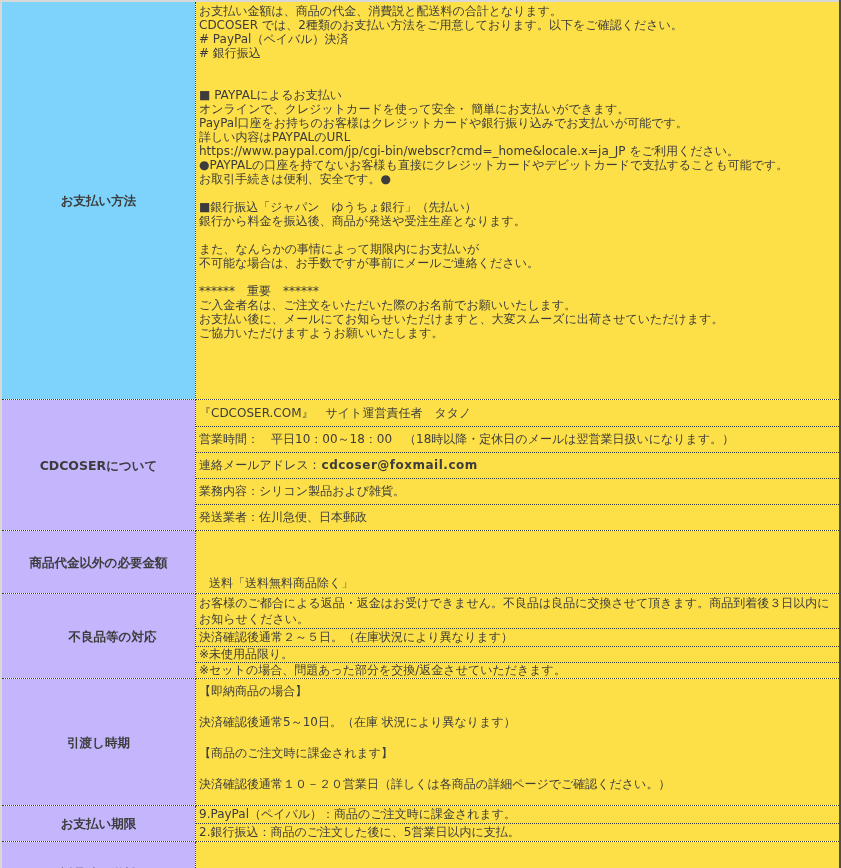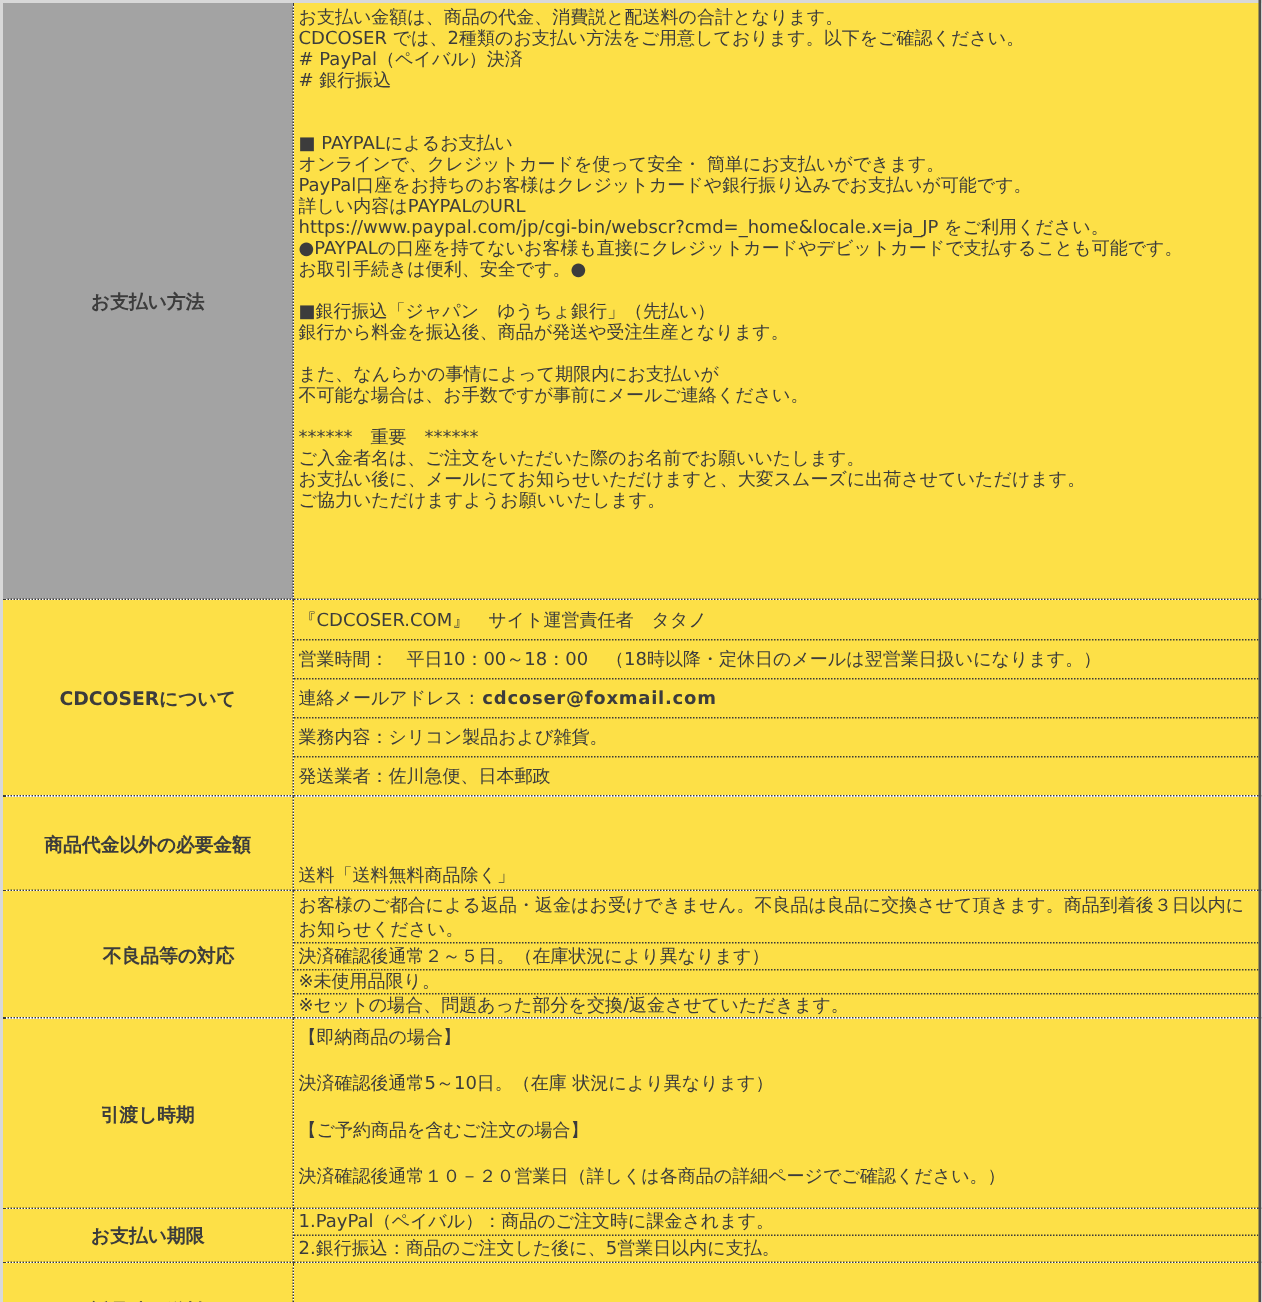--- a/index.html
+++ b/index.html
@@ -17,28 +17,28 @@
     border-bottom: 3px solid #4e4e4e;
   }
   table.shop-table td {
     border: 1px dotted #3a3a3a;
     padding: 0;
     vertical-align: middle;
     overflow: hidden;
   }
   td.hdr {
     width: 193px;
-    background: #fde047;
+    background: #c4b5fd;
     text-align: center;
     font-weight: bold;
     font-size: 12.5px;
     line-height: 15px;
     padding: 0 4px;
   }
-  tr.first-row td.hdr { background: #a3a3a3; }
+  tr.first-row td.hdr { background: #7dd3fc; }
 
   td.val { font-size: 12px; background: #fde047; }
 
   .multiline {
     white-space: pre-wrap;
     line-height: 14px;
     padding: 2px 3px;
     word-break: break-all;
   }
   .spaced .multiline { line-height: 15.5px; padding: 5px 3px; }
@@ -54,21 +54,21 @@
   .subrow:last-child { border-bottom: none; }
   .subrow.h26 { height: 25px; }
   .subrow.h17 { height: 17px; }
   .subrow.h15 { height: 15px; }
   .subrow.wrap2 {
     display: block;
     line-height: 16px;
     padding: 1px 3px;
     height: 32px;
   }
-  .single { padding: 2px 3px; line-height: 16px; margin-top: 42px; }
+  .single { padding: 2px 13px; line-height: 16px; margin-top: 42px; }
   .email { font-weight: bold; margin-left: 5px; letter-spacing: 0.5px; }
 </style>
 </head>
 <body>
 
 <div class="page">
   <table class="shop-table">
 
     <tbody>
         <tr class="first-row">
@@ -143,32 +143,32 @@
 
     <tr class="spaced">
       <td class="hdr" style="height:126px;">
         <span>引渡し時期</span>
       </td>
       <td class="val" style="height:126px; vertical-align:top;">
         <div class="multiline">【即納商品の場合】
 
 決済確認後通常5～10日。（在庫 状況により異なります）
 
-【ご予約商品を含むご注文の場合】
+【商品のご注文時に課金されます】
 
 決済確認後通常１０－２０営業日（詳しくは各商品の詳細ページでご確認ください。）</div>
       </td>
     </tr>
 
     <tr>
       <td class="hdr" style="height:35px;">
         <span>お支払い期限</span>
       </td>
       <td class="val" style="height:35px;">
-        <div class="subrow h17">1.PayPal（ペイバル）：商品のご注文時に課金されます。</div>
+        <div class="subrow h17">9.PayPal（ペイバル）：商品のご注文時に課金されます。</div>
         <div class="subrow h17">2.銀行振込：商品のご注文した後に、5営業日以内に支払。</div>
       </td>
     </tr>
 
 
     <tr>
       <td class="hdr" style="height:21px;">
         <span>返品時の送料</span>
       </td>
       <td class="val" style="height:21px;">

